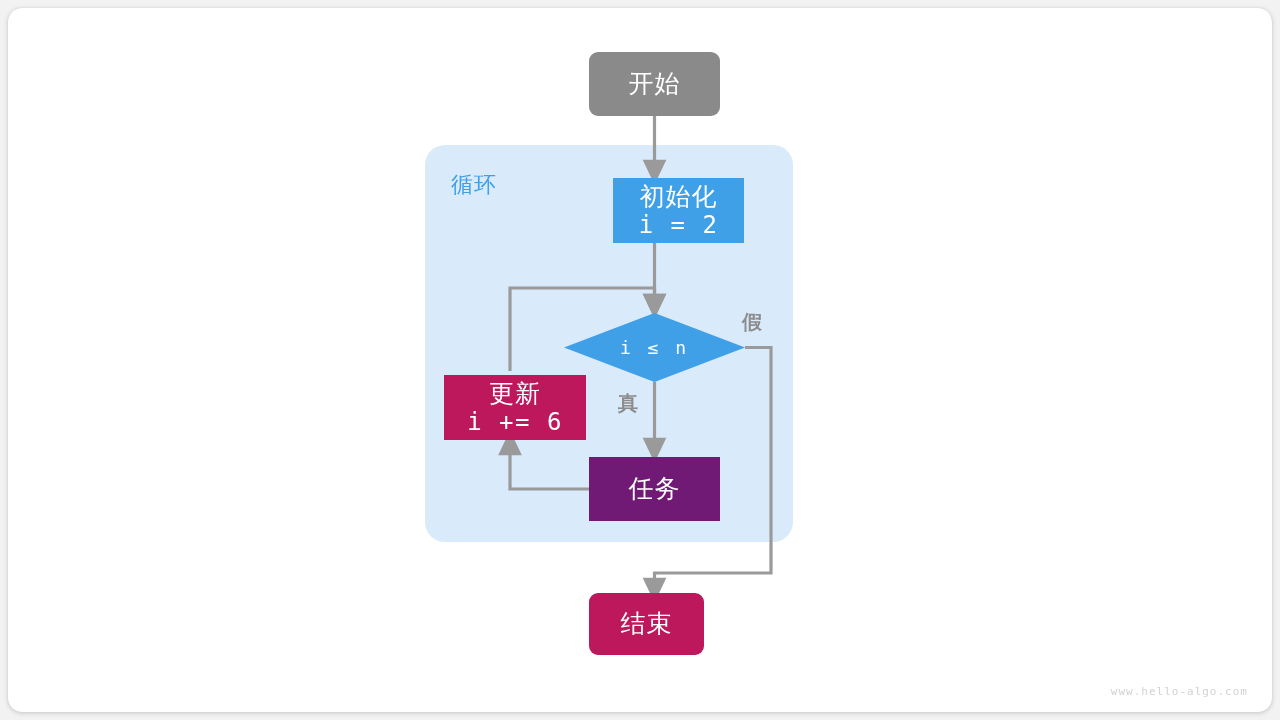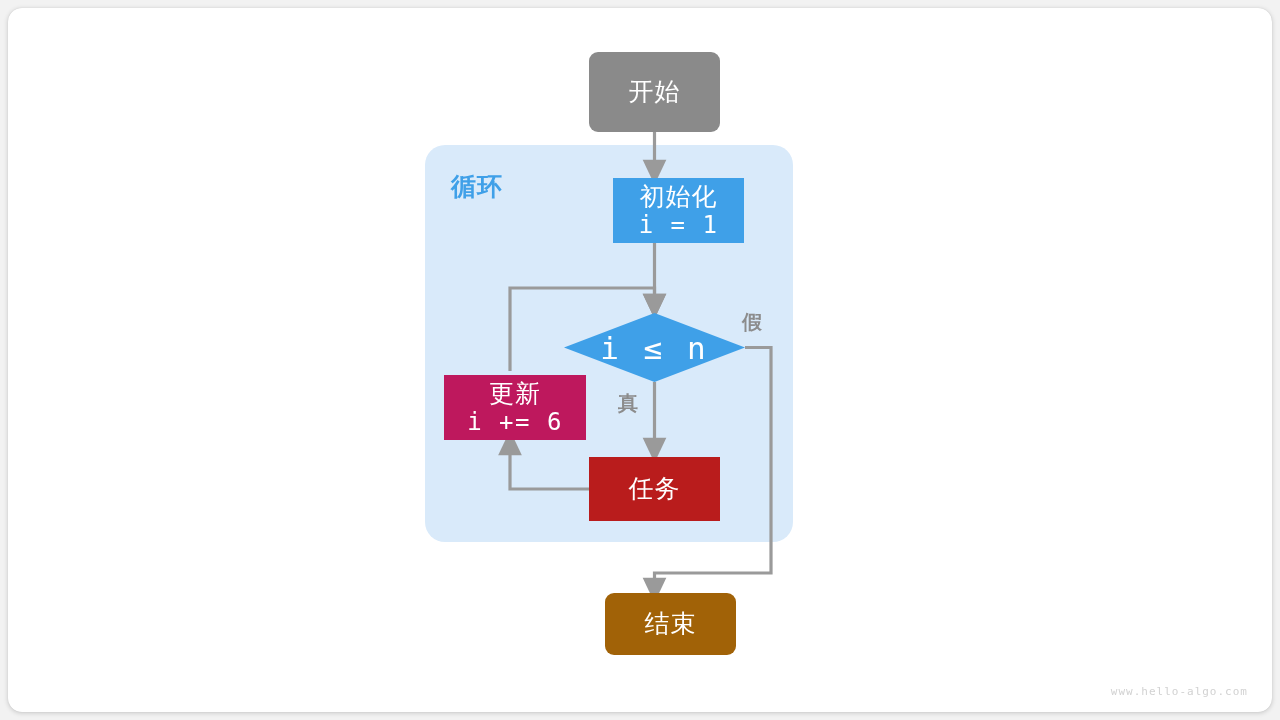--- a/index.html
+++ b/index.html
@@ -65,39 +65,39 @@
   }
   .terminal {
     border-radius: 9px;
   }
   .loop-box {
     position: absolute;
     border-radius: 20px;
   }
   .loop-label {
     position: absolute;
-    font-size: 25px;
-    font-weight: bold;
+    font-size: 22px;
+    font-weight: normal;
     letter-spacing: 1px;
   }
   .edge-label {
     position: absolute;
     font-size: 20px;
     font-weight: bold;
     color: #8c8c8c;
     letter-spacing: 1px;
   }
   .diamond-text {
     position: absolute;
     display: flex;
     align-items: center;
     justify-content: center;
     color: #ffffff;
     font-family: "DejaVu Sans Mono", monospace;
-    font-size: 31px;
+    font-size: 18px;
     letter-spacing: 3px;
     pointer-events: none;
   }
   #watermark {
     position: absolute;
     right: 32px;
     bottom: 22px;
     font-family: "DejaVu Sans Mono", monospace;
     font-size: 11px;
     color: #d2d2d2;
@@ -131,43 +131,43 @@
           <path d="M589,489 L510,489 L510,443" marker-end="url(#ah)"></path>
 
           <path d="M510,371 L510,288 L654.5,288 L654.5,306" marker-end="url(#ah)"></path>
 
           <path d="M745,347.5 L771,347.5 L771,573 L654.5,573 L654.5,590" marker-end="url(#ah)"></path>
         </g>
 
         <polygon points="654.5,313 745,347.5 654.5,382 564,347.5" fill="#3fa0e8"></polygon>
       </svg>
 
-      <div class="node terminal" style="left:589px; top:52px; width:131px; height:80px; background:#8a8a8a;">
+      <div class="node terminal" style="left:589px; top:52px; width:131px; height:64px; background:#8a8a8a;">
         <span class="cn">开始</span>
       </div>
 
       <div class="node" style="left:589px; top:178px; width:131px; height:65px; background:#3fa0e8;margin-left:24px;">
         <span class="cn">初始化</span>
-        <span class="mono">i = 1</span>
+        <span class="mono">i = 2</span>
       </div>
 
       <div class="diamond-text" style="left:564px; top:313px; width:181px; height:69px;">
         <span>i ≤ n</span>
       </div>
 
       <div class="node" style="left:444px; top:375px; width:142px; height:65px; background:#be185d;">
         <span class="cn">更新</span>
         <span class="mono">i += 6</span>
       </div>
 
-      <div class="node" style="left:589px; top:457px; width:131px; height:64px; background:#b91c1c;">
+      <div class="node" style="left:589px; top:457px; width:131px; height:64px; background:#701a75;">
         <span class="cn">任务</span>
       </div>
 
-      <div class="node terminal" style="left:605px; top:593px; width:131px; height:62px; background:#a16207;">
+      <div class="node terminal" style="left:589px; top:593px; width:115px; height:62px; background:#be185d;">
         <span class="cn">结束</span>
       </div>
 
       <div class="edge-label" style="left:618px; top:390px;">真</div>
       <div class="edge-label" style="left:742px; top:309px;">假</div>
 
       <div id="watermark">www.hello-algo.com</div>
 
     </div>
   </div>

